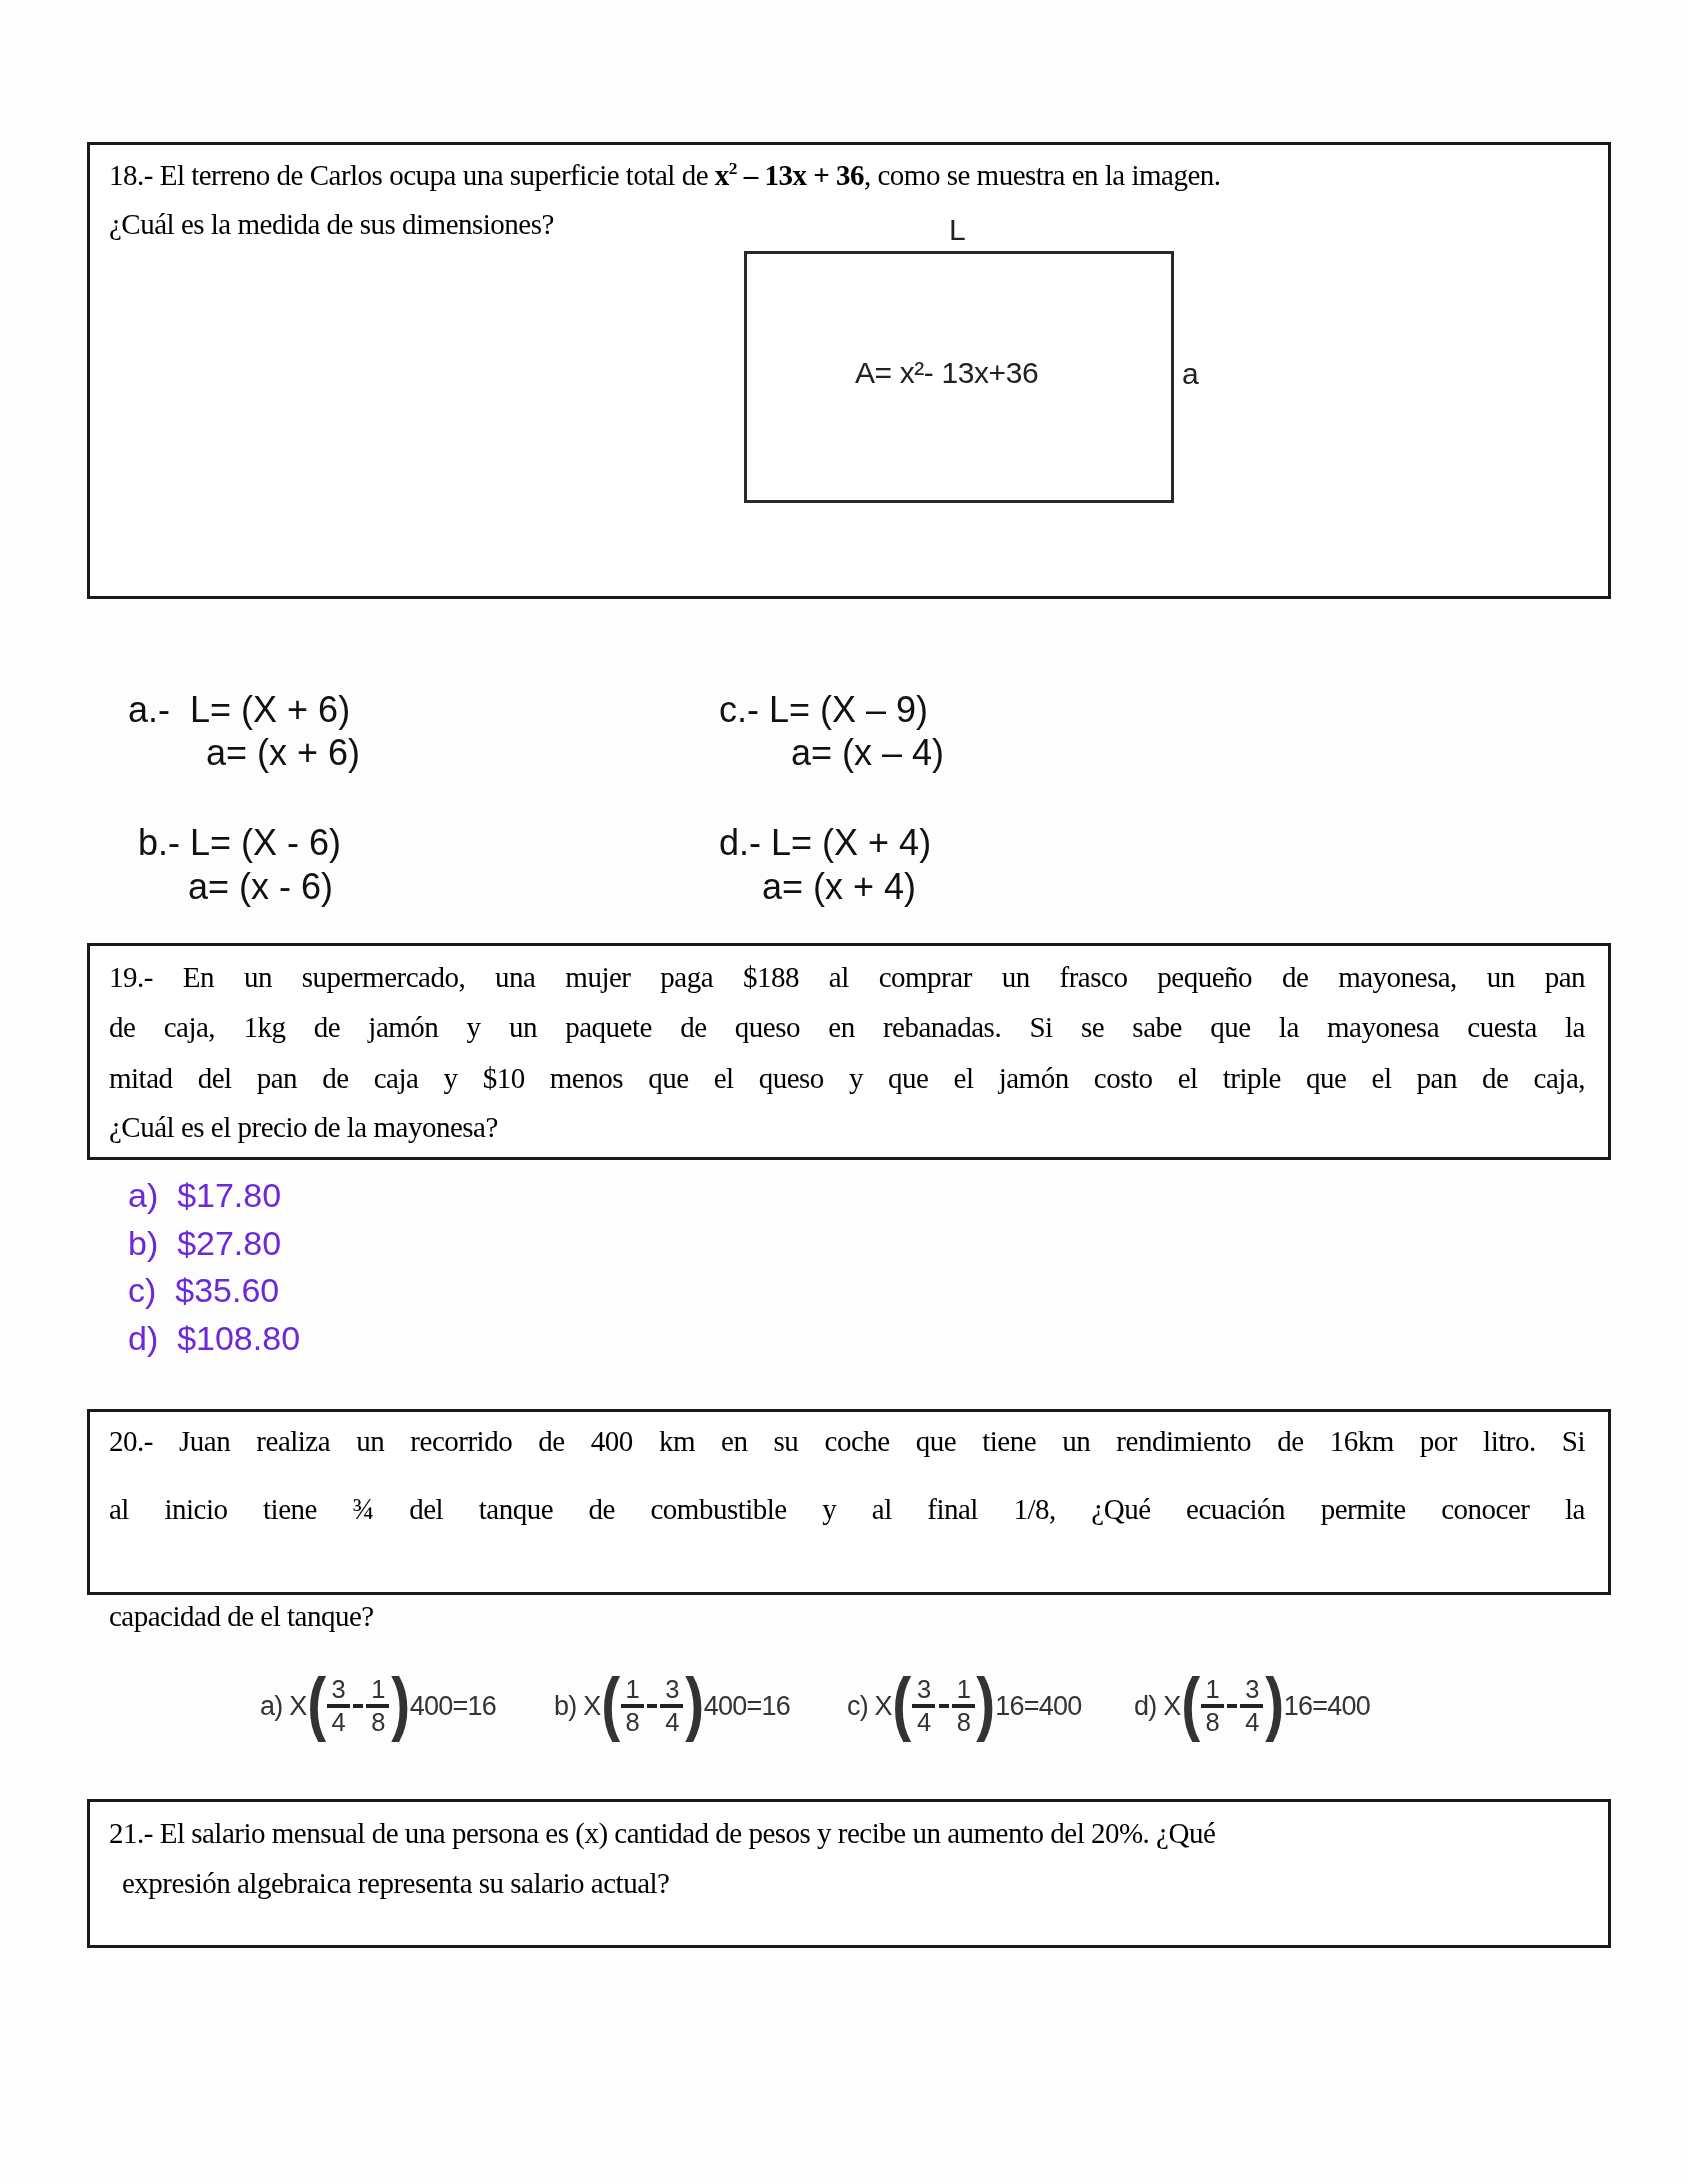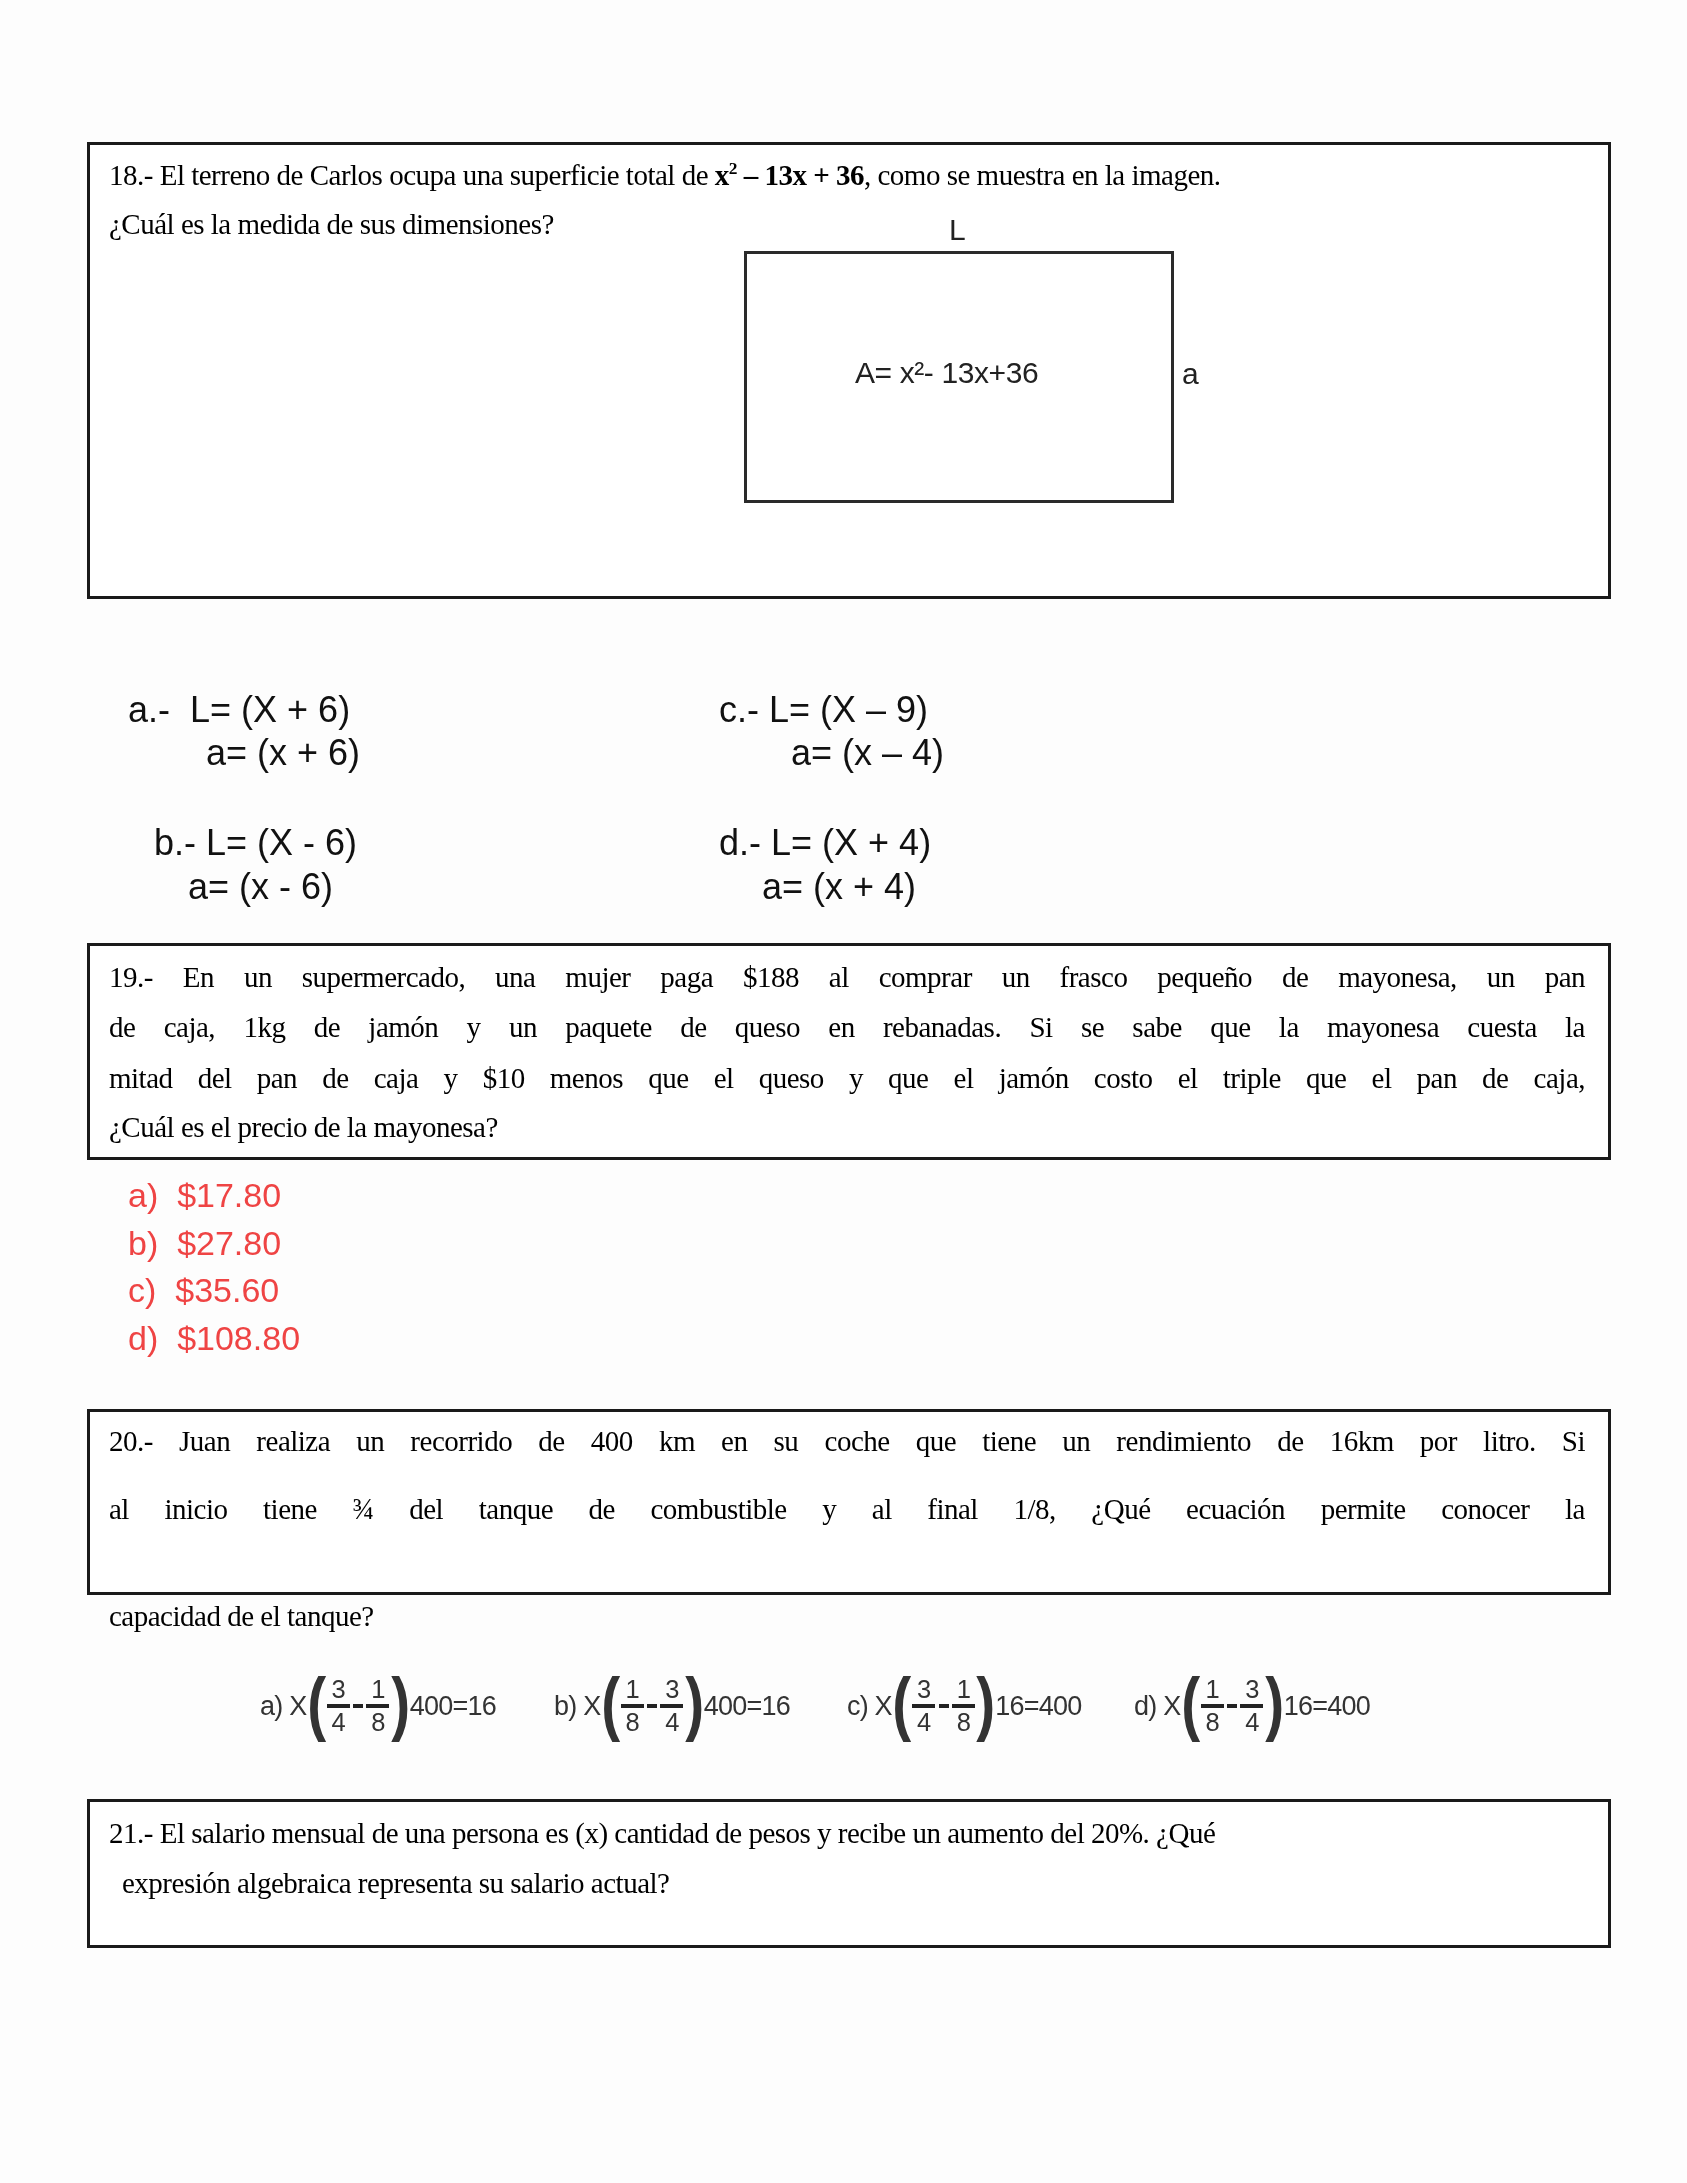--- a/index.html
+++ b/index.html
@@ -1,21 +1,21 @@
 <!DOCTYPE html>
 <html style="font-size:13px"><head>
 <meta charset="utf-8">
 <style>
   html, body { margin:0; padding:0; }
   body { width:1687px; height:2183px; background:#fdfdfd; position:relative; overflow:hidden; color:#111; }
   .box { position:absolute; left:87px; width:1518px; border:3.3px solid #1a1a1a; background:#fff; box-sizing:content-box; }
   .qtext { position:absolute; font-family:Liberation Serif, serif; font-size:29px; letter-spacing:-0.5px; color:#000000; white-space:nowrap; }
   .just { white-space:normal; text-align:justify; text-align-last:justify; }
   .opt { position:absolute; font-family:"Liberation Sans", sans-serif; font-size:36px; color:#111; white-space:nowrap;margin-top:32px; }
-  .opt2 { position:absolute; font-family:"Liberation Sans", sans-serif; font-size:34px; color:#ef4444; white-space:nowrap; }
+  .opt2 { position:absolute; font-family:"Liberation Sans", sans-serif; font-size:34px; color:#6d28d9; white-space:nowrap; }
   .diagram-rect { position:absolute; left:744px; top:251px; width:424px; height:246px; border:3.3px solid #2a2a2a; background:#fff; }
   .diag-label { position:absolute; font-family:"Liberation Sans", sans-serif; color:#222; }
   .eq { position:absolute; top:1669px; height:74px; display:flex; align-items:center; font-family:"Liberation Sans", sans-serif; font-size:27px; color:#333; letter-spacing:-0.8px; }
   .paren { font-size:71px; font-weight:bold; line-height:1; transform:scaleX(0.8); display:inline-block; margin:0 -1.6px; position:relative; top:-3.3px; }
   .frac { display:inline-flex; flex-direction:column; align-items:center; line-height:1; font-size:25.5px; margin:0 0.8px; }
   .frac .bar { width:23px; height:4.1px; background:#222; margin:1.6px 0; }
   .minus { display:inline-block; width:10px; height:4.1px; background:#222; margin:0 2.5px; }
   sup { font-size:0.6em; }
   b { font-weight:bold; }
 </style>
@@ -34,21 +34,21 @@
 <div class="diag-label" style="left:855px; top:356px; font-size:30px; letter-spacing:-0.4px;">
   <span>A= x</span><span>²</span><span>- 13x+36</span>
 </div>
 <div class="diag-label" style="left:1182px; top:357px; font-size:30px;">a</div>
 
 <div class="opt" style="left:128px; top:657px;">
   <span>a.-</span>&nbsp; <span>L= (X + 6)</span>
 </div>
 <div class="opt" style="left:206px; top:700px;">a= (x + 6)</div>
 
-<div class="opt" style="left:154px; top:790px;">
+<div class="opt" style="left:138px; top:790px;">
   <span>b.-</span> <span>L= (X - 6)</span>
 </div>
 <div class="opt" style="left:188px; top:834px;">a= (x - 6)</div>
 
 <div class="opt" style="left:719px; top:657px;">
   <span>c.-</span> <span>L= (X – 9)</span>
 </div>
 <div class="opt" style="left:791px; top:700px;">a= (x – 4)</div>
 
 <div class="opt" style="left:719px; top:790px;">

